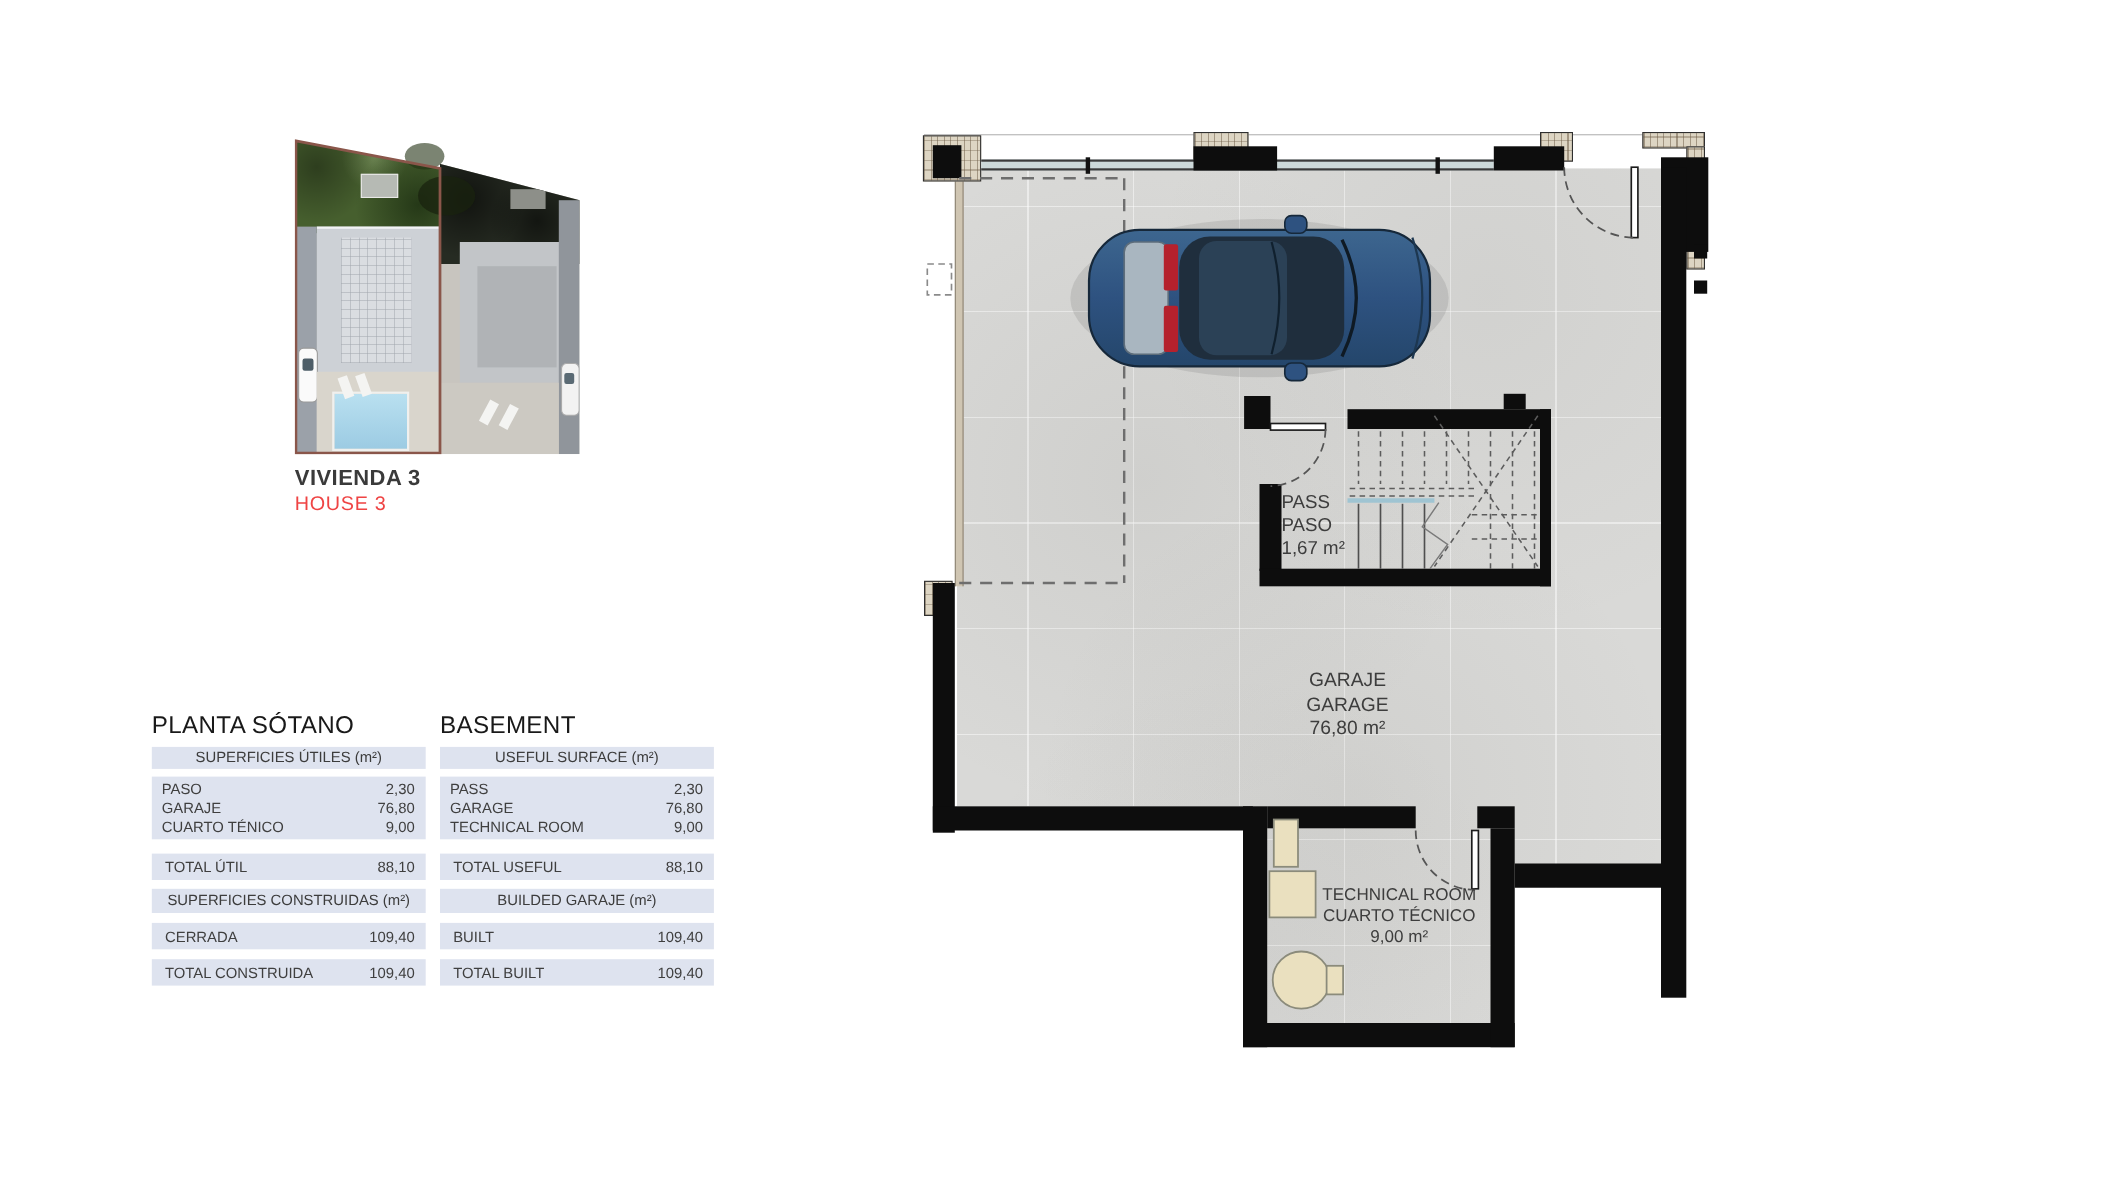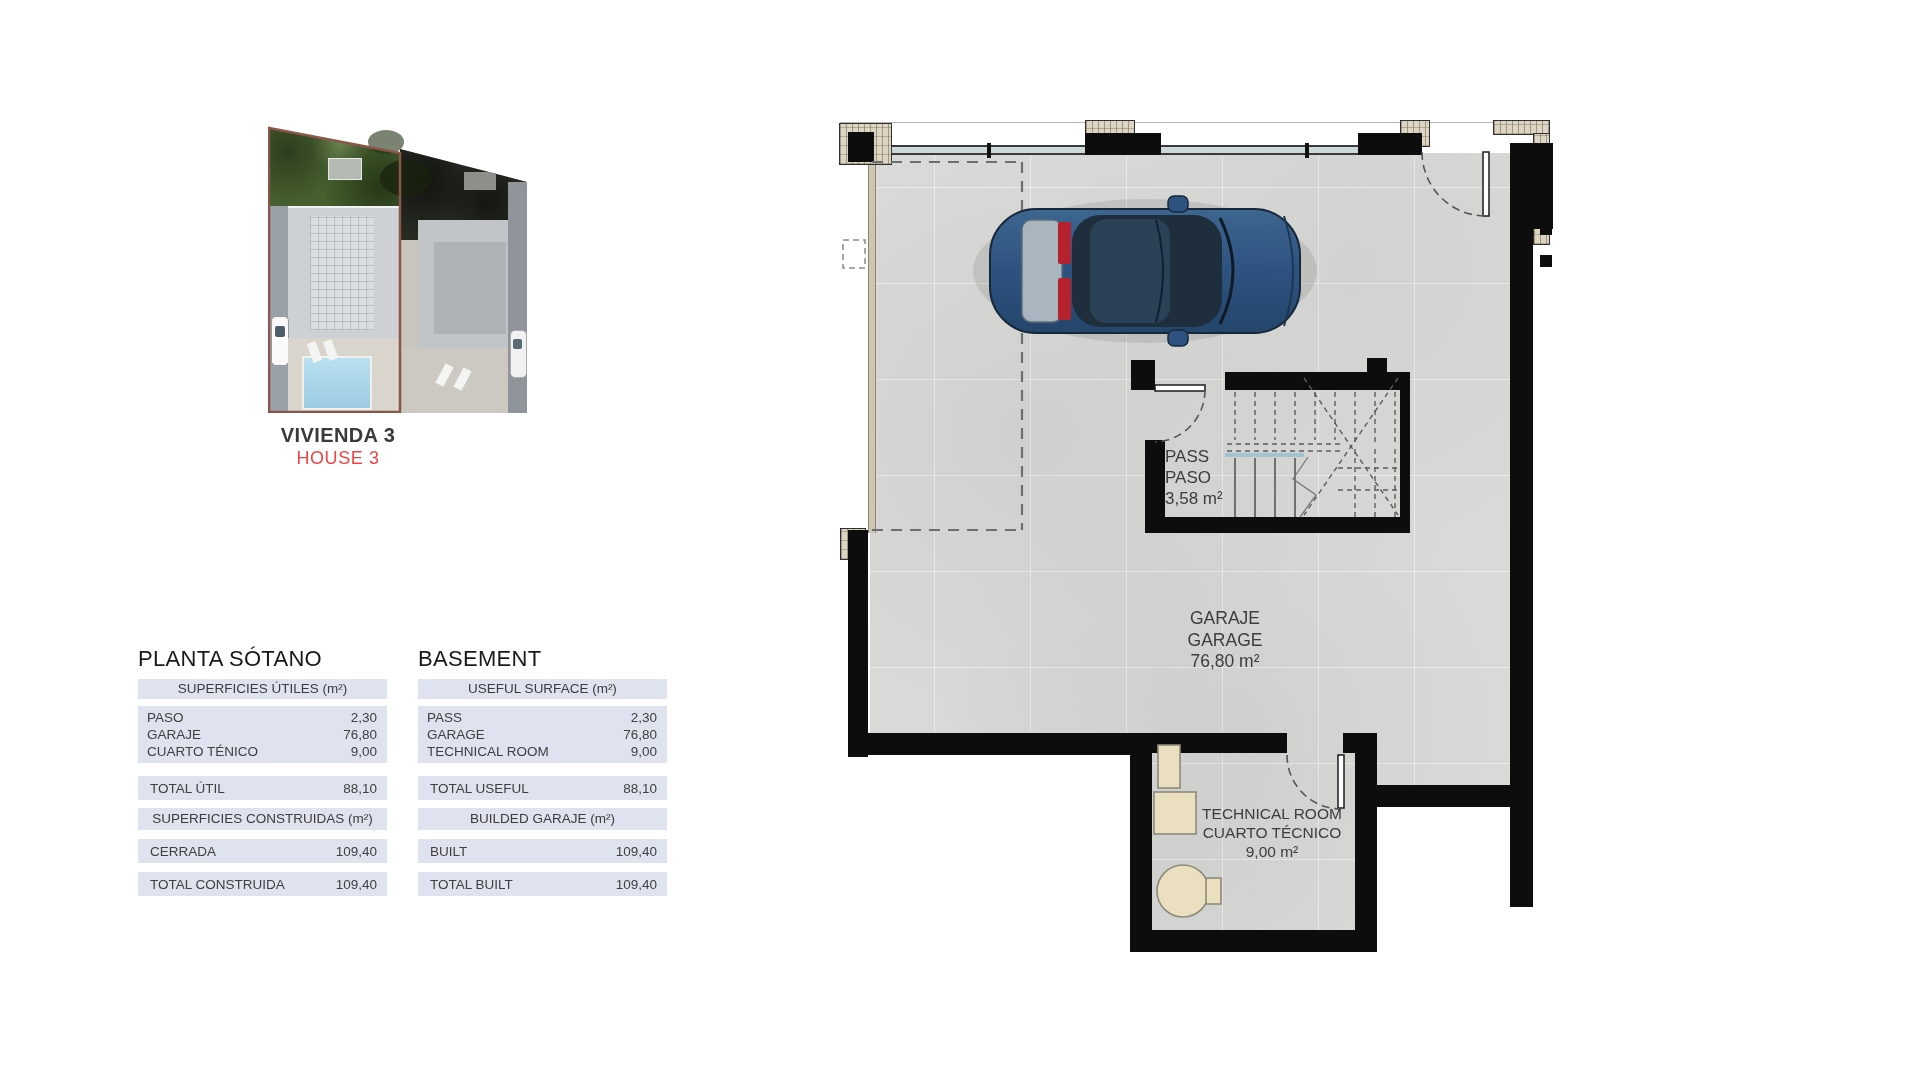--- a/index.html
+++ b/index.html
@@ -16,21 +16,21 @@
   .stable .row{display:flex;justify-content:space-between;font-size:13.5px;line-height:17px;
                padding:0 10px 0 9px;}
   .stable .single{margin-top:9px;background:#dee3ef;height:24px;display:flex;align-items:center;
                   justify-content:space-between;font-size:13.5px;padding:0 10px 0 12px;}
   .stable .gap8{margin-top:9px;}
 
   
   .thumb{left:268px;top:120px;width:259px;height:293px;}
   .houseL{position:absolute;inset:0;clip-path:polygon(1px 8px,132px 33px,132px 293px,1px 293px);background:#d8d5ce;}
   .houseR{position:absolute;inset:0;clip-path:polygon(132px 29px,259px 62px,259px 293px,132px 293px);background:#c8c5bf;}
-  .caption{left:268px;top:424px;width:140px;text-align:center;}
+  .caption{left:268px;top:424px;width:140px;text-align:left;}
   .caption .c1{font-size:20px;font-weight:600;color:#3a3a3a;letter-spacing:.4px;}
   .caption .c2{font-size:18px;color:#ef4444;letter-spacing:.6px;margin-top:1px;}
 
   
   .plan{left:838px;top:116px;width:715px;height:840px;}
   .floor{position:absolute;inset:0;
     clip-path:polygon(32px 37px,672px 37px,672px 691px,539px 691px,539px 836px,292px 836px,292px 617px,32px 617px);
     background-color:#d9d9d7;
     background-image:
       radial-gradient(circle at 28% 38%, rgba(110,110,105,.09), transparent 42%),
@@ -132,21 +132,21 @@
     <div class="single gap8">
       <span>CERRADA</span>
         <span>109,40</span>
     </div>
     <div class="single gap8">
       <span>TOTAL CONSTRUIDA</span>
         <span>109,40</span>
     </div>
   </div>
 
-  <div class="stable" style="left:418px;top:646px;">
+  <div class="stable" style="left:400px;top:646px;">
     <div class="ttl">BASEMENT</div>
     <div class="thead">USEFUL SURFACE (m²)</div>
     <div class="block">
       <div class="row">
           <span>PASS</span>
           <span>2,30</span>
         </div>
       <div class="row">
           <span>GARAGE</span>
           <span>76,80</span>
@@ -294,21 +294,21 @@
         <rect x="320" y="629" width="22" height="43"></rect>
         <rect x="316" y="676" width="42" height="42"></rect>
         <circle cx="345" cy="775" r="26"></circle>
         <rect x="368" y="762" width="15" height="26"></rect>
       </g>
     </svg>
 
     <div class="plan-label left" style="left:327px;top:330px;width:100px;font-size:17px;">
       <div>PASS</div>
       <div>PASO</div>
-      <div>3,58 m²</div>
+      <div>1,67 m²</div>
     </div>
     <div class="plan-label" style="left:287px;top:492px;width:200px;font-size:17.5px;">
       <div>GARAJE</div>
       <div>GARAGE</div>
       <div>76,80 m²</div>
     </div>
     <div class="plan-label" style="left:334px;top:688px;width:200px;font-size:15.5px;">
       <div>TECHNICAL ROOM</div>
       <div>CUARTO TÉCNICO</div>
       <div>9,00 m²</div>

